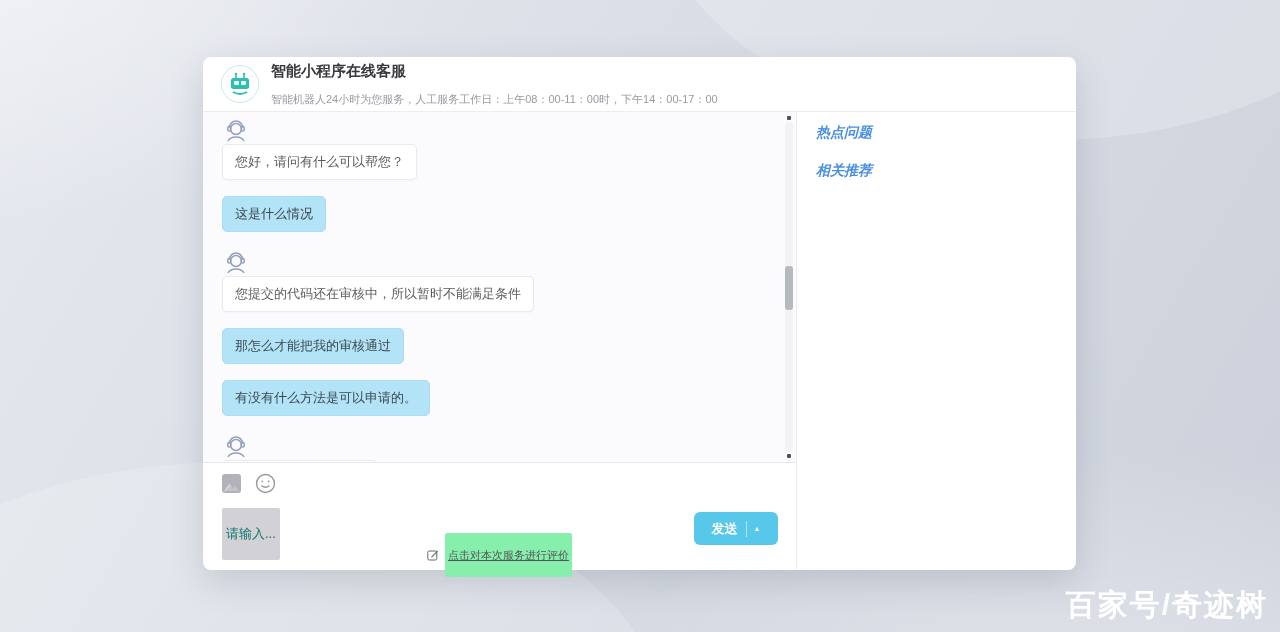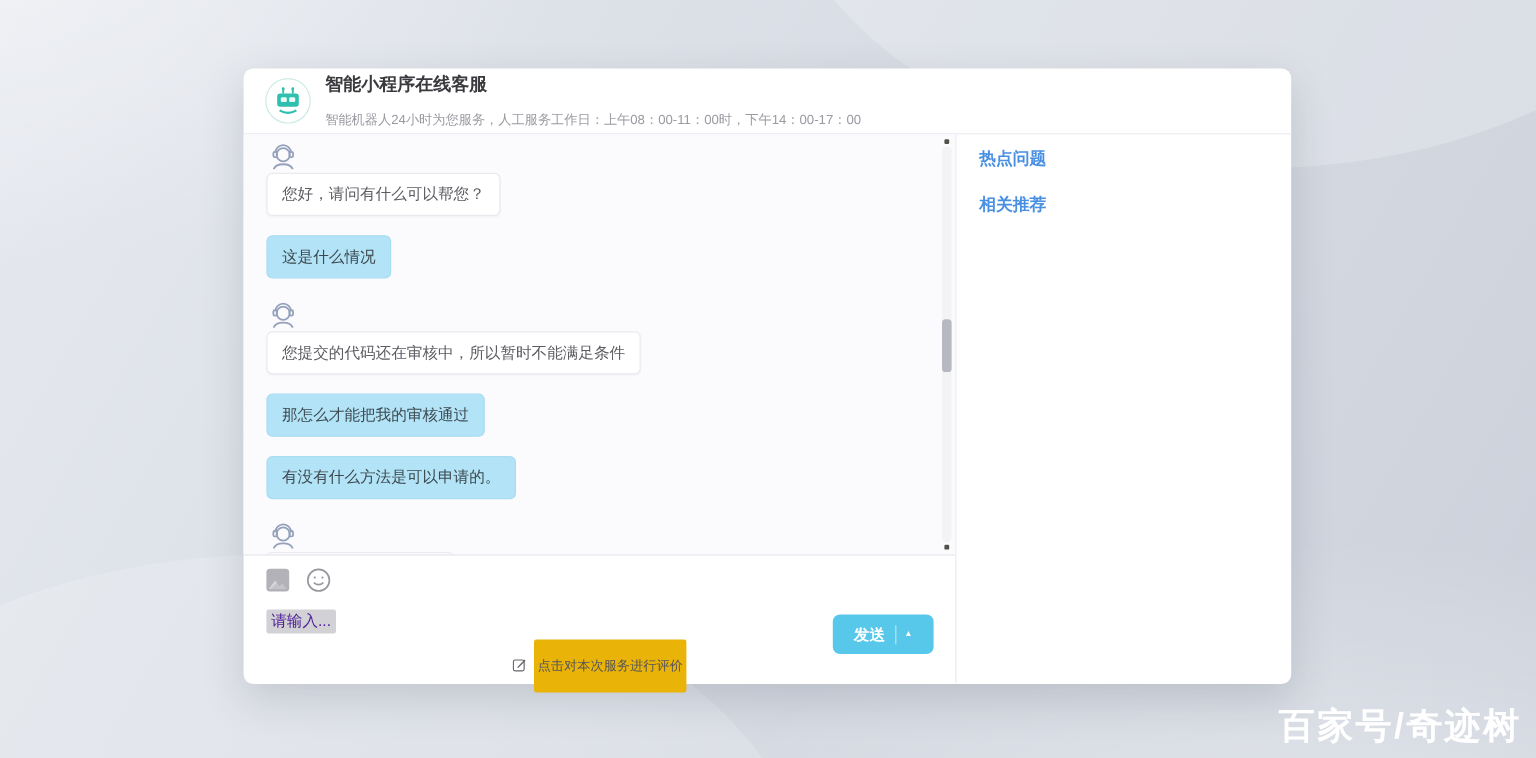--- a/index.html
+++ b/index.html
@@ -73,42 +73,42 @@
     cursor:pointer;
   }
   .img-icon::after {
     content:""; position:absolute; left:2px; right:2px; bottom:2px; height:8px;
     background:linear-gradient(135deg, #d7d7db 40%, #c4c4c9 40%);
     clip-path:polygon(0 100%, 35% 10%, 60% 70%, 75% 40%, 100% 100%);
   }
   .emoji-icon { width:21px; height:21px; cursor:pointer; }
   .input-line { margin-top:14px; }
   .input-ph {
-    display:inline-block; font-size:13px; color:#4c1d95;
-    background:#d2d2d6; padding:1px 4px; border-radius:2px;
+    display:inline-block; font-size:13px; color:#0f766e;
+    background:#d2d2d6; padding:17px 4px; border-radius:2px;
   }
   .send-btn {
     position:absolute; right:18px; bottom:24px; width:84px; height:33px;
     background:#58c8ea; border:none; border-radius:6px; cursor:pointer;
     display:flex; align-items:center; justify-content:center;
     color:#fff; font-size:13px; font-weight:bold;
     font-family:"Liberation Sans", sans-serif;
   }
   .send-divider { width:1px; height:16px; background:rgba(255,255,255,.55); margin:0 7px 0 8px; }
   .send-caret { font-size:7px; line-height:7px; }
   .footer-note {
     position:absolute; left:0; right:0; bottom:6px; text-align:center;
     font-size:11px; color:#55555a;
   }
-  .footer-note .note-text { background:#eab308; padding:16px 3px; border-radius:2px; }
+  .footer-note .note-text { background:#86efac; padding:16px 3px; border-radius:2px;text-decoration:underline; }
   .note-icon { display:inline-block; vertical-align:-2px; margin-right:3px; }
 
   
   .sidebar { flex:1; padding:12px 16px 0 19px; }
-  .side-title { font-size:14px; font-weight:bold; color:#4a90e2; cursor:pointer; }
+  .side-title { font-size:14px; font-weight:bold; color:#4a90e2; cursor:pointer;font-style:italic; }
   .side-title.related { margin-top:20px; }
   .question-list { margin-top:6px; }
   .question { font-size:13px; color:#5a5a60; margin-top:19px; cursor:pointer; }
 </style>
 </head>
 <body>
 
 <div class="bg-curve curve1"></div>
 <div class="bg-curve curve2"></div>
 

